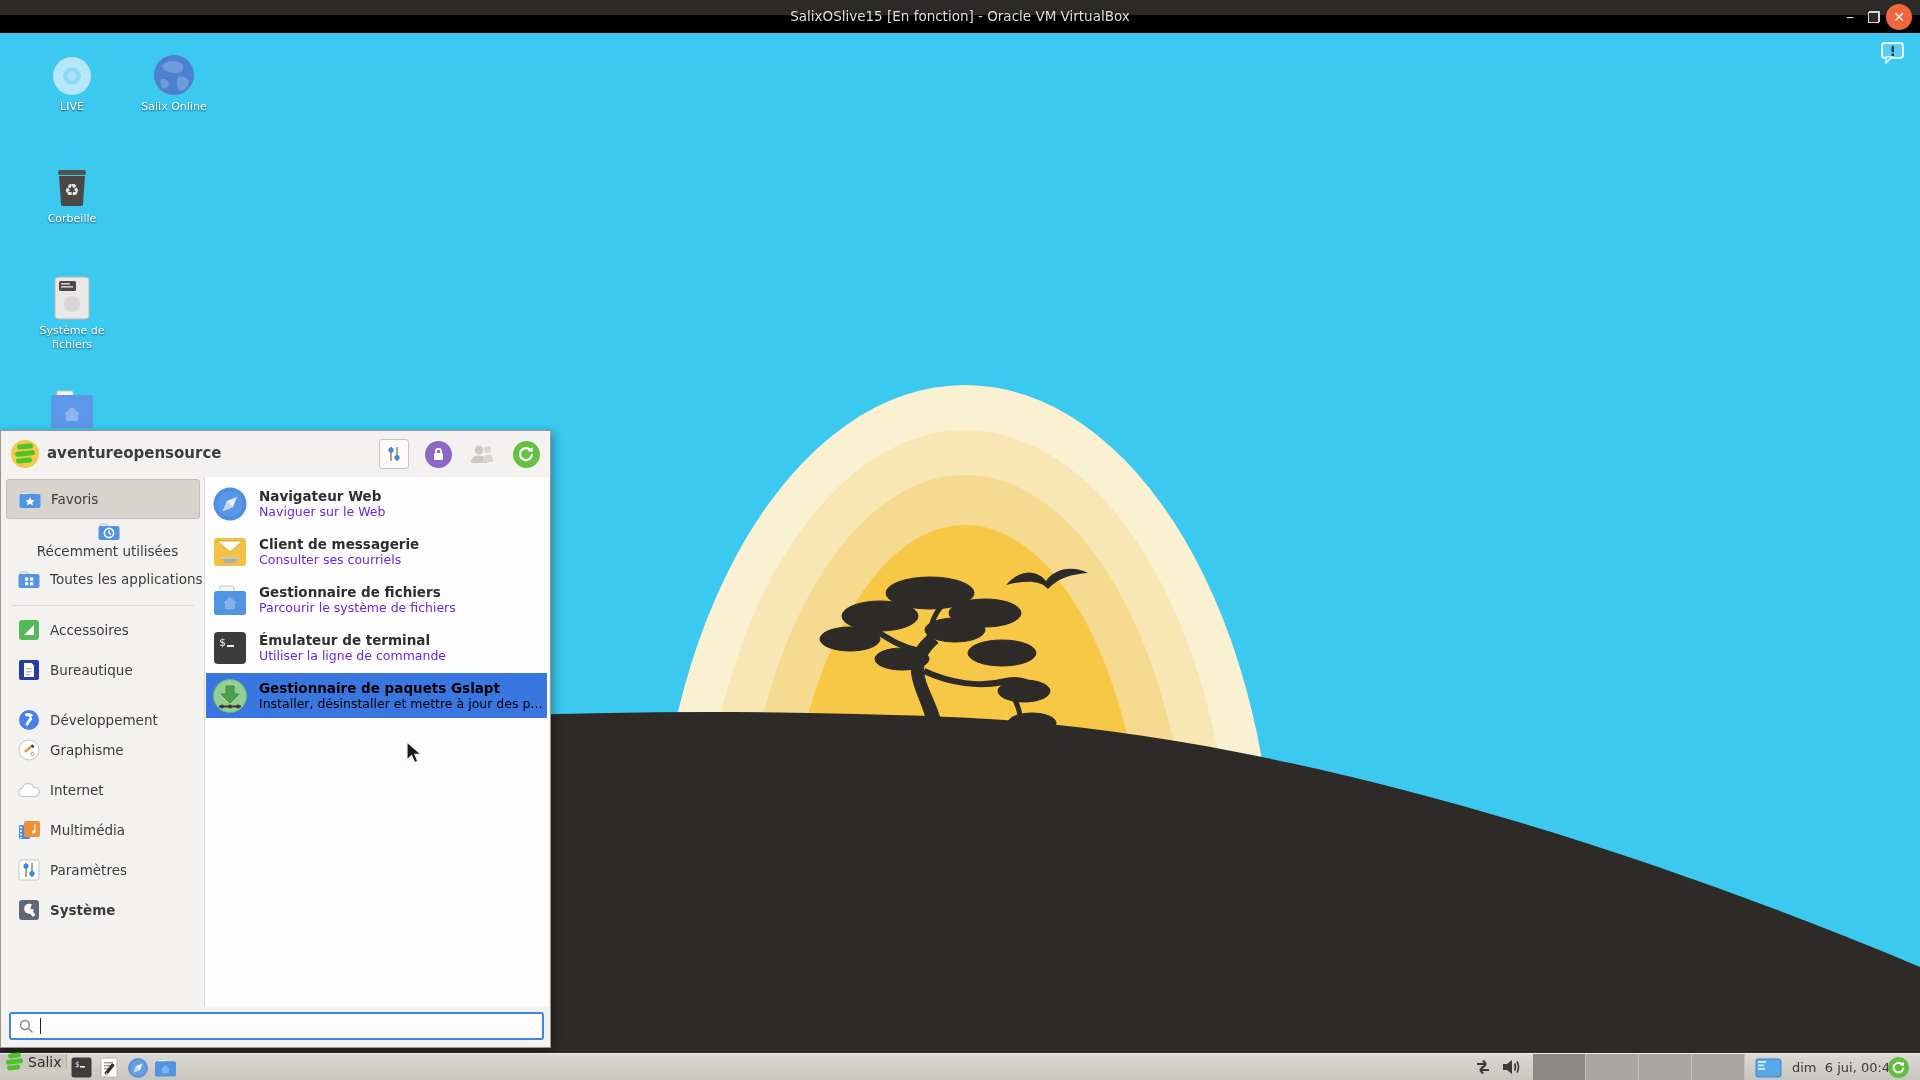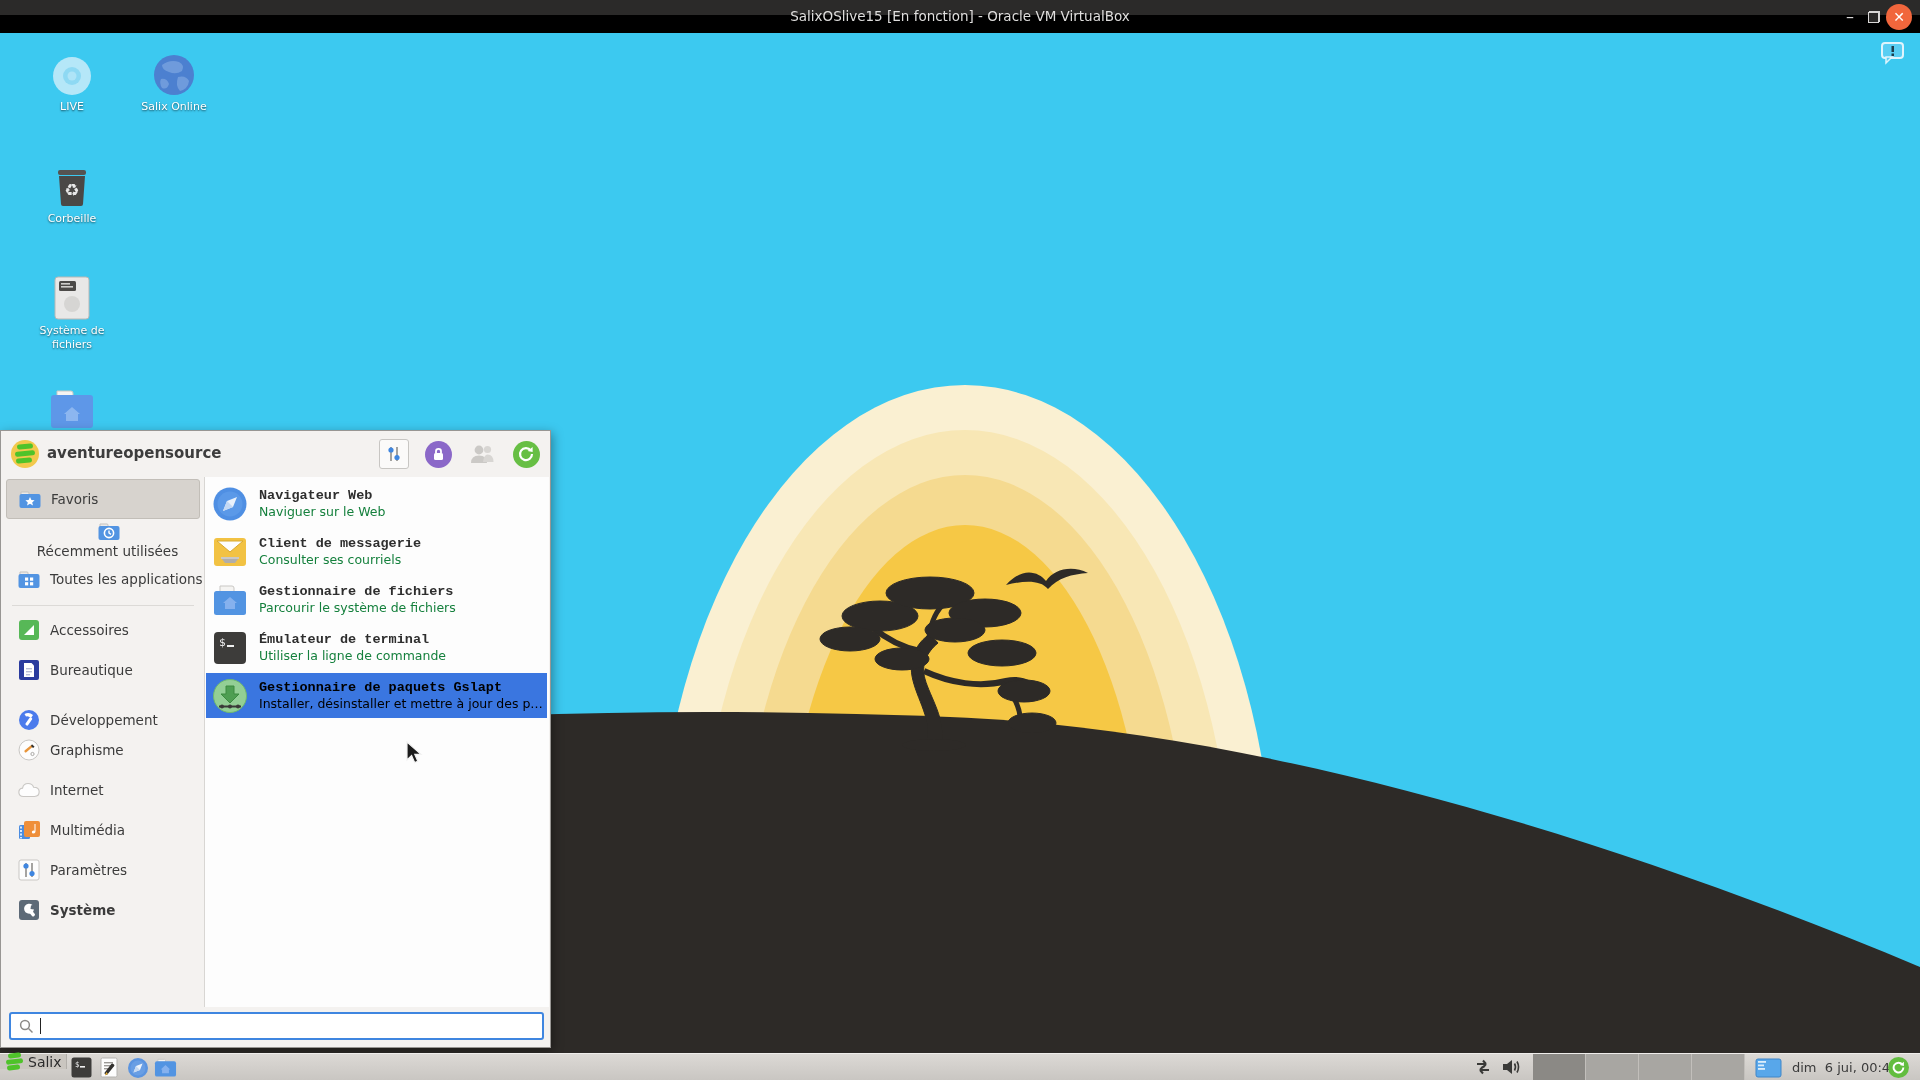--- a/index.html
+++ b/index.html
@@ -55,22 +55,22 @@
   .cat .ic{width:24px;height:24px;margin-left:11px;display:flex;align-items:center;justify-content:center;}
   .cat .txt{margin-left:9px;font-size:13.5px;color:#3b3b3b;white-space:nowrap;}
   .cat.selected{background:#d7d3ce;border:1px solid #c2beb8;}
   .cat-sep{position:absolute;left:8px;width:182px;height:1px;background:#dcdad7;}
 
   
   .apps{position:absolute;left:203px;top:46px;width:345px;bottom:40px;background:#fdfdfd;border-left:1px solid #d8d6d3;box-sizing:border-box;}
   .app{position:absolute;left:1px;width:341px;height:45px;display:flex;align-items:center;}
   .app .aic{width:36px;height:36px;margin-left:6px;flex:0 0 36px;display:flex;align-items:center;justify-content:center;}
   .app .atxt{margin-left:11px;min-width:0;}
-  .app .t1{font-size:13.5px;font-weight:bold;color:#2e2e2e;line-height:16px;white-space:nowrap;font-family:Liberation Mono, monospace;}
-  .app .t2{font-size:12.5px;color:#15803d;line-height:15px;white-space:nowrap;overflow:hidden;text-overflow:ellipsis;max-width:288px;}
+  .app .t1{font-size:13.5px;font-weight:bold;color:#2e2e2e;line-height:16px;white-space:nowrap;}
+  .app .t2{font-size:12.5px;color:#6d28d9;line-height:15px;white-space:nowrap;overflow:hidden;text-overflow:ellipsis;max-width:288px;}
   .app.selected{background:#3a76e0;}
   .app.selected .t1,.app.selected .t2{color:#000000;}
 
   
   .search{position:absolute;left:8px;bottom:7px;width:535px;height:28px;background:#fff;
           border:2px solid #3f86e0;border-radius:3px;box-sizing:border-box;display:flex;align-items:center;}
   .search input{border:none;outline:none;flex:1;font-size:13px;font-family:inherit;background:transparent;padding:0;}
   .search .mag{margin:0 6px 0 8px;display:flex;}
   .caret{width:1px;height:16px;background:#222;}
 

